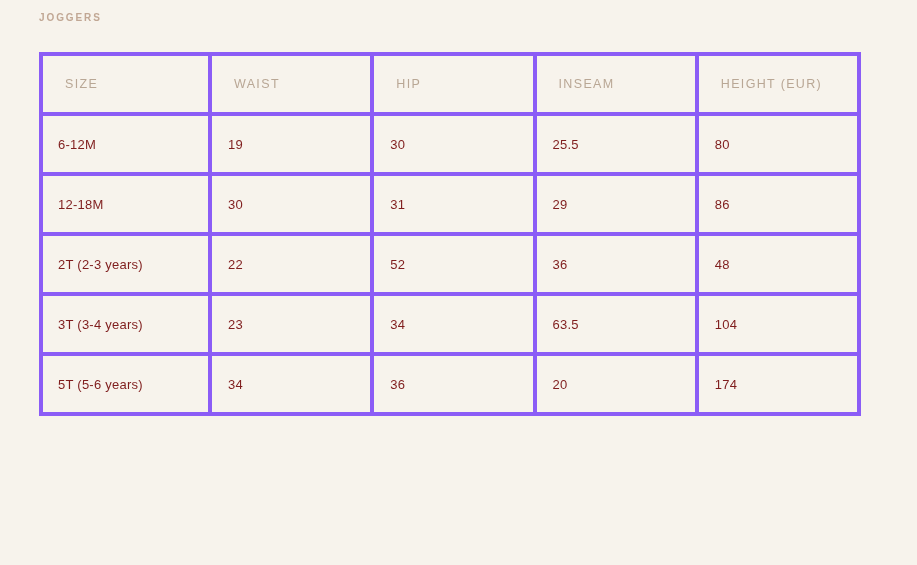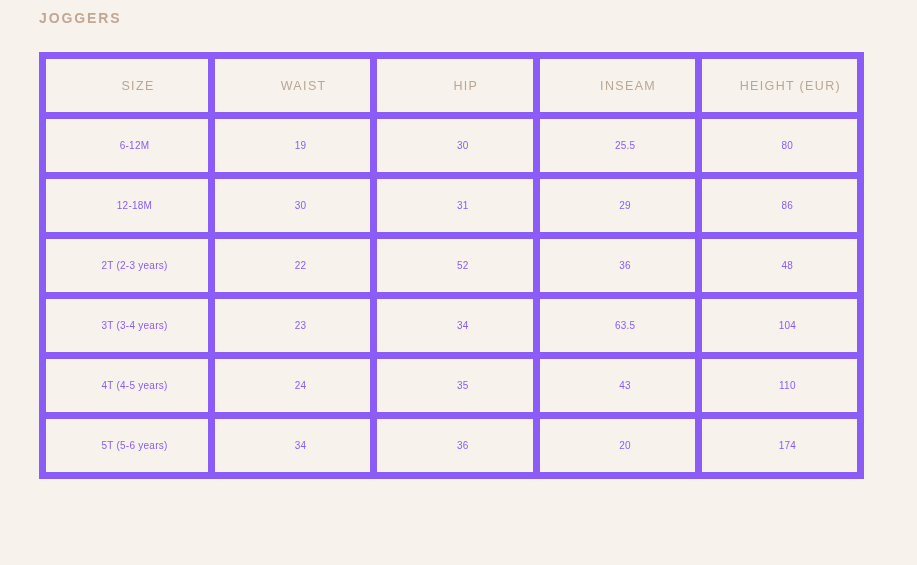--- a/index.html
+++ b/index.html
@@ -18,21 +18,21 @@
     position: relative;
     width: 917px;
     height: 565px;
     background: #f7f3ec;
     box-sizing: border-box;
   }
   .chart-title {
     position: absolute;
     left: 39px;
     top: 8px;
-    font-size: 14px;
+    font-size: 10px;
     font-weight: bold;
     letter-spacing: 1.9px;
     color: #c1a794;
     text-transform: uppercase;
     line-height: 20px;
     white-space: nowrap;
   }
   .table-wrap {
     position: absolute;
     left: 39px;
@@ -43,39 +43,39 @@
     width: 818px;
     border-collapse: collapse;
     table-layout: fixed;
     background: #f7f3ec;
     border: 1px solid #eae3d8;
   }
   table.size-table col.c-size   { width: 169px; }
   table.size-table col.c-rest   { width: 162.25px; }
   table.size-table th,
   table.size-table td {
-    border: 7px solid #8b5cf6;
+    border: 4px solid #8b5cf6;
     height: 60px;
     padding: 0 0 0 16px;
-    text-align: center;
+    text-align: left;
     vertical-align: middle;
     font-weight: normal;
     box-sizing: border-box;
   }
   table.size-table thead th {
     font-size: 12.5px;
     letter-spacing: 1.35px;
     color: #b9a795;
     text-transform: uppercase;
     padding-left: 22px;
   }
   table.size-table tbody td {
-    font-size: 10px;
+    font-size: 13px;
     letter-spacing: 0.25px;
-    color: #8b5cf6;
+    color: #7f1d1d;
   }
   table.size-table tbody td.col-size {
     padding-left: 15px;
   }
 </style>
 </head>
 <body>
 
 <div class="page">
 
@@ -122,27 +122,20 @@
           <td>48</td>
         </tr>
         <tr>
           <td class="col-size">3T (3-4 years)</td>
           <td>23</td>
           <td>34</td>
           <td>63.5</td>
           <td>104</td>
         </tr>
         <tr>
-          <td class="col-size">4T (4-5 years)</td>
-          <td>24</td>
-          <td>35</td>
-          <td>43</td>
-          <td>110</td>
-        </tr>
-        <tr>
           <td class="col-size">5T (5-6 years)</td>
           <td>34</td>
           <td>36</td>
           <td>20</td>
           <td>174</td>
         </tr>
       </tbody>
     </table>
   </div>
 

